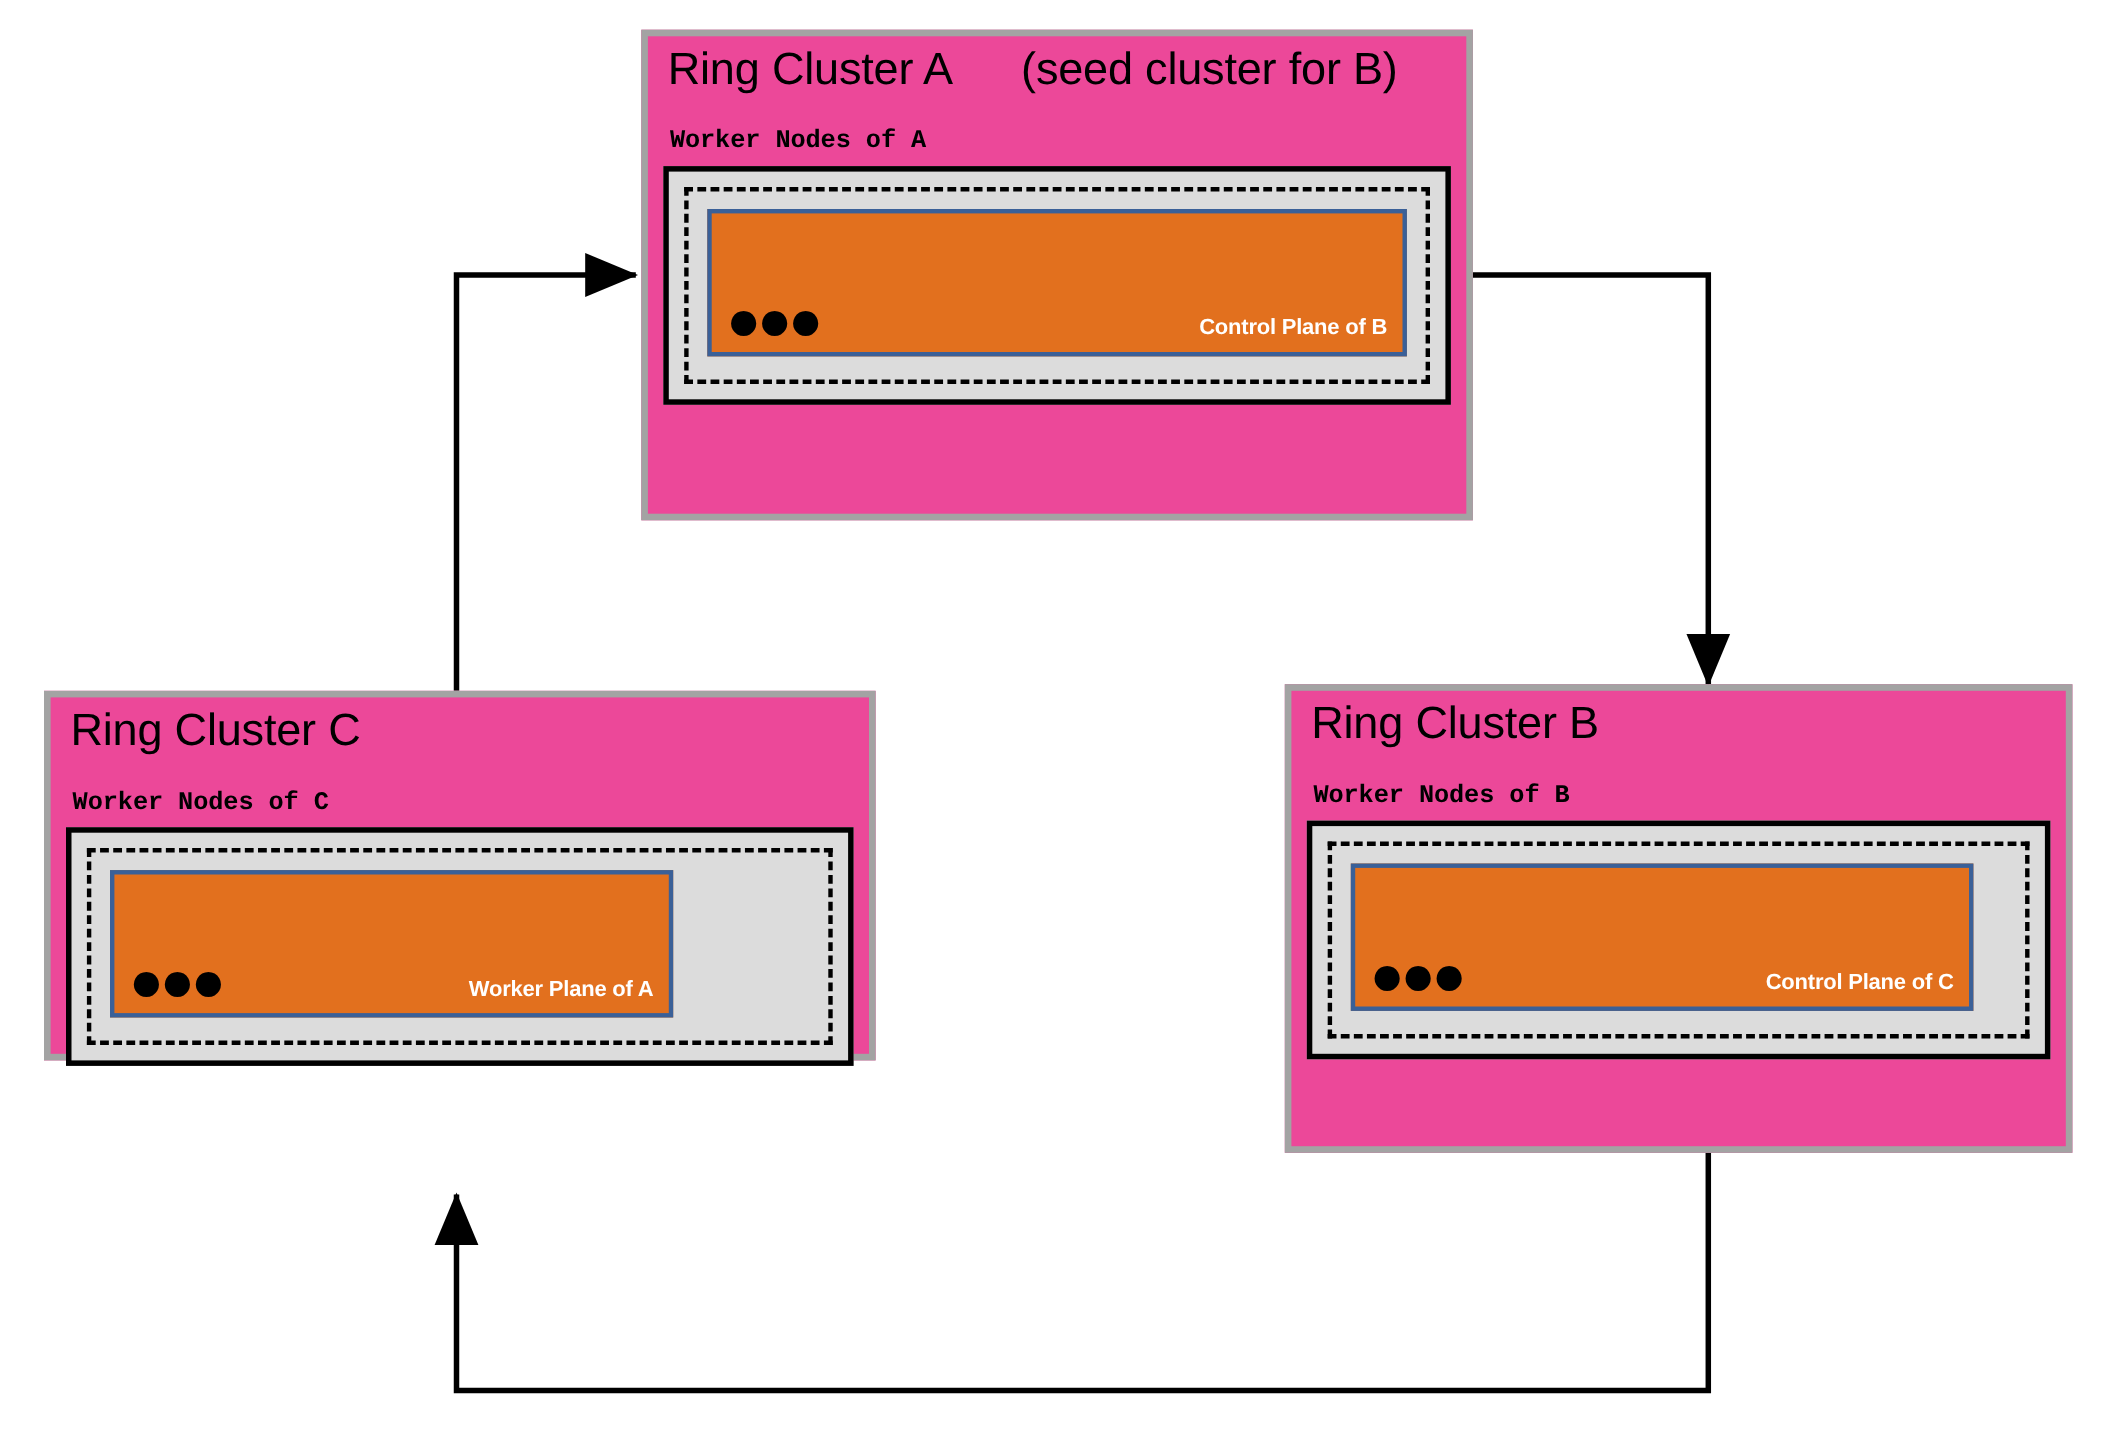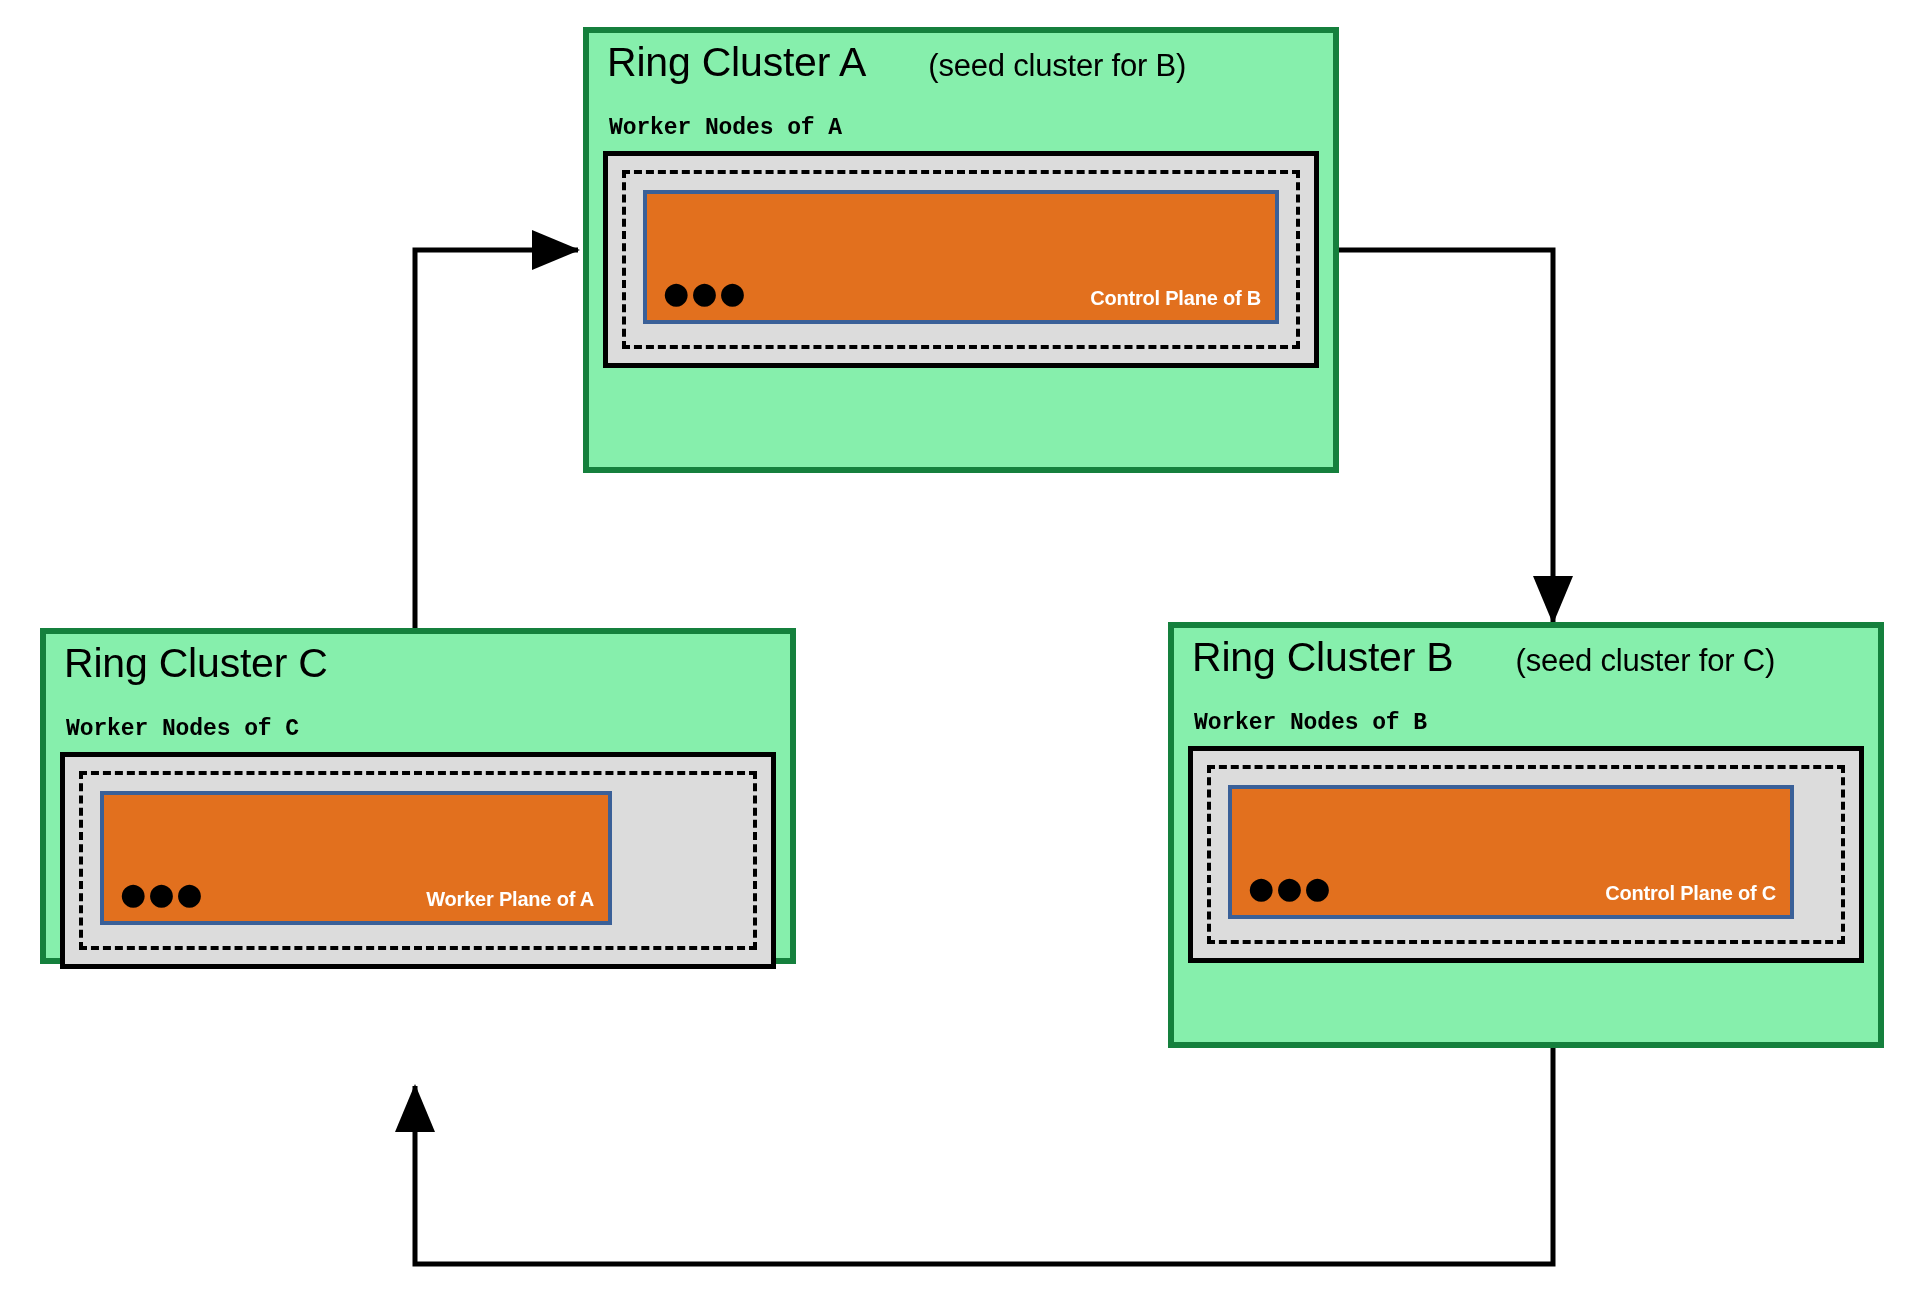--- a/index.html
+++ b/index.html
@@ -16,40 +16,40 @@
     width: 1924px;
     height: 1306px;
     background: #ffffff;
     overflow: hidden;
   }
 
   
   .cluster {
     position: absolute;
     box-sizing: border-box;
-    background: #86efac;
-    border: 6px solid #15803d;
+    background: #ec4899;
+    border: 6px solid #a3a3a3;
     z-index: 4;
   }
   .cluster-title {
     position: absolute;
     left: 18px;
     top: 6px;
     display: flex;
     align-items: baseline;
     white-space: nowrap;
   }
   .cluster-title .ct-main {
     font-size: 41px;
     color: #000000;
     font-weight: 400;
     letter-spacing: -0.2px;
   }
   .cluster-title .ct-seed {
-    font-size: 31px;
+    font-size: 41px;
     color: #000000;
     font-weight: 400;
     letter-spacing: -0.2px;
     margin-left: 62px;
   }
   .worker-label {
     position: absolute;
     left: 20px;
     font-size: 23px;
     font-weight: bold;
@@ -166,21 +166,20 @@
       <div class="control-plane" style="left:35px; top:34px; width:512px; height:134px;">
         <span class="cp-dots">●●●</span>
         <span class="cp-label">Worker Plane of A</span>
       </div>
     </div>
   </div>
 
   <div class="cluster" style="left:1168px; top:622px; width:716px; height:426px;">
     <div class="cluster-title">
       <span class="ct-main">Ring Cluster B</span>
-      <span class="ct-seed">(seed cluster for C)</span>
     </div>
 
     <div class="worker-label" style="top:82px;text-align:right;">Worker Nodes of B</div>
 
     <div class="node-box" style="left:14px; top:118px; width:676px; height:217px;">
       <div class="node-dashed" style="left:14px; top:14px; right:14px; bottom:14px;"></div>
       <div class="control-plane" style="left:35px; top:34px; width:566px; height:134px;">
         <span class="cp-dots">●●●</span>
         <span class="cp-label">Control Plane of C</span>
       </div>

